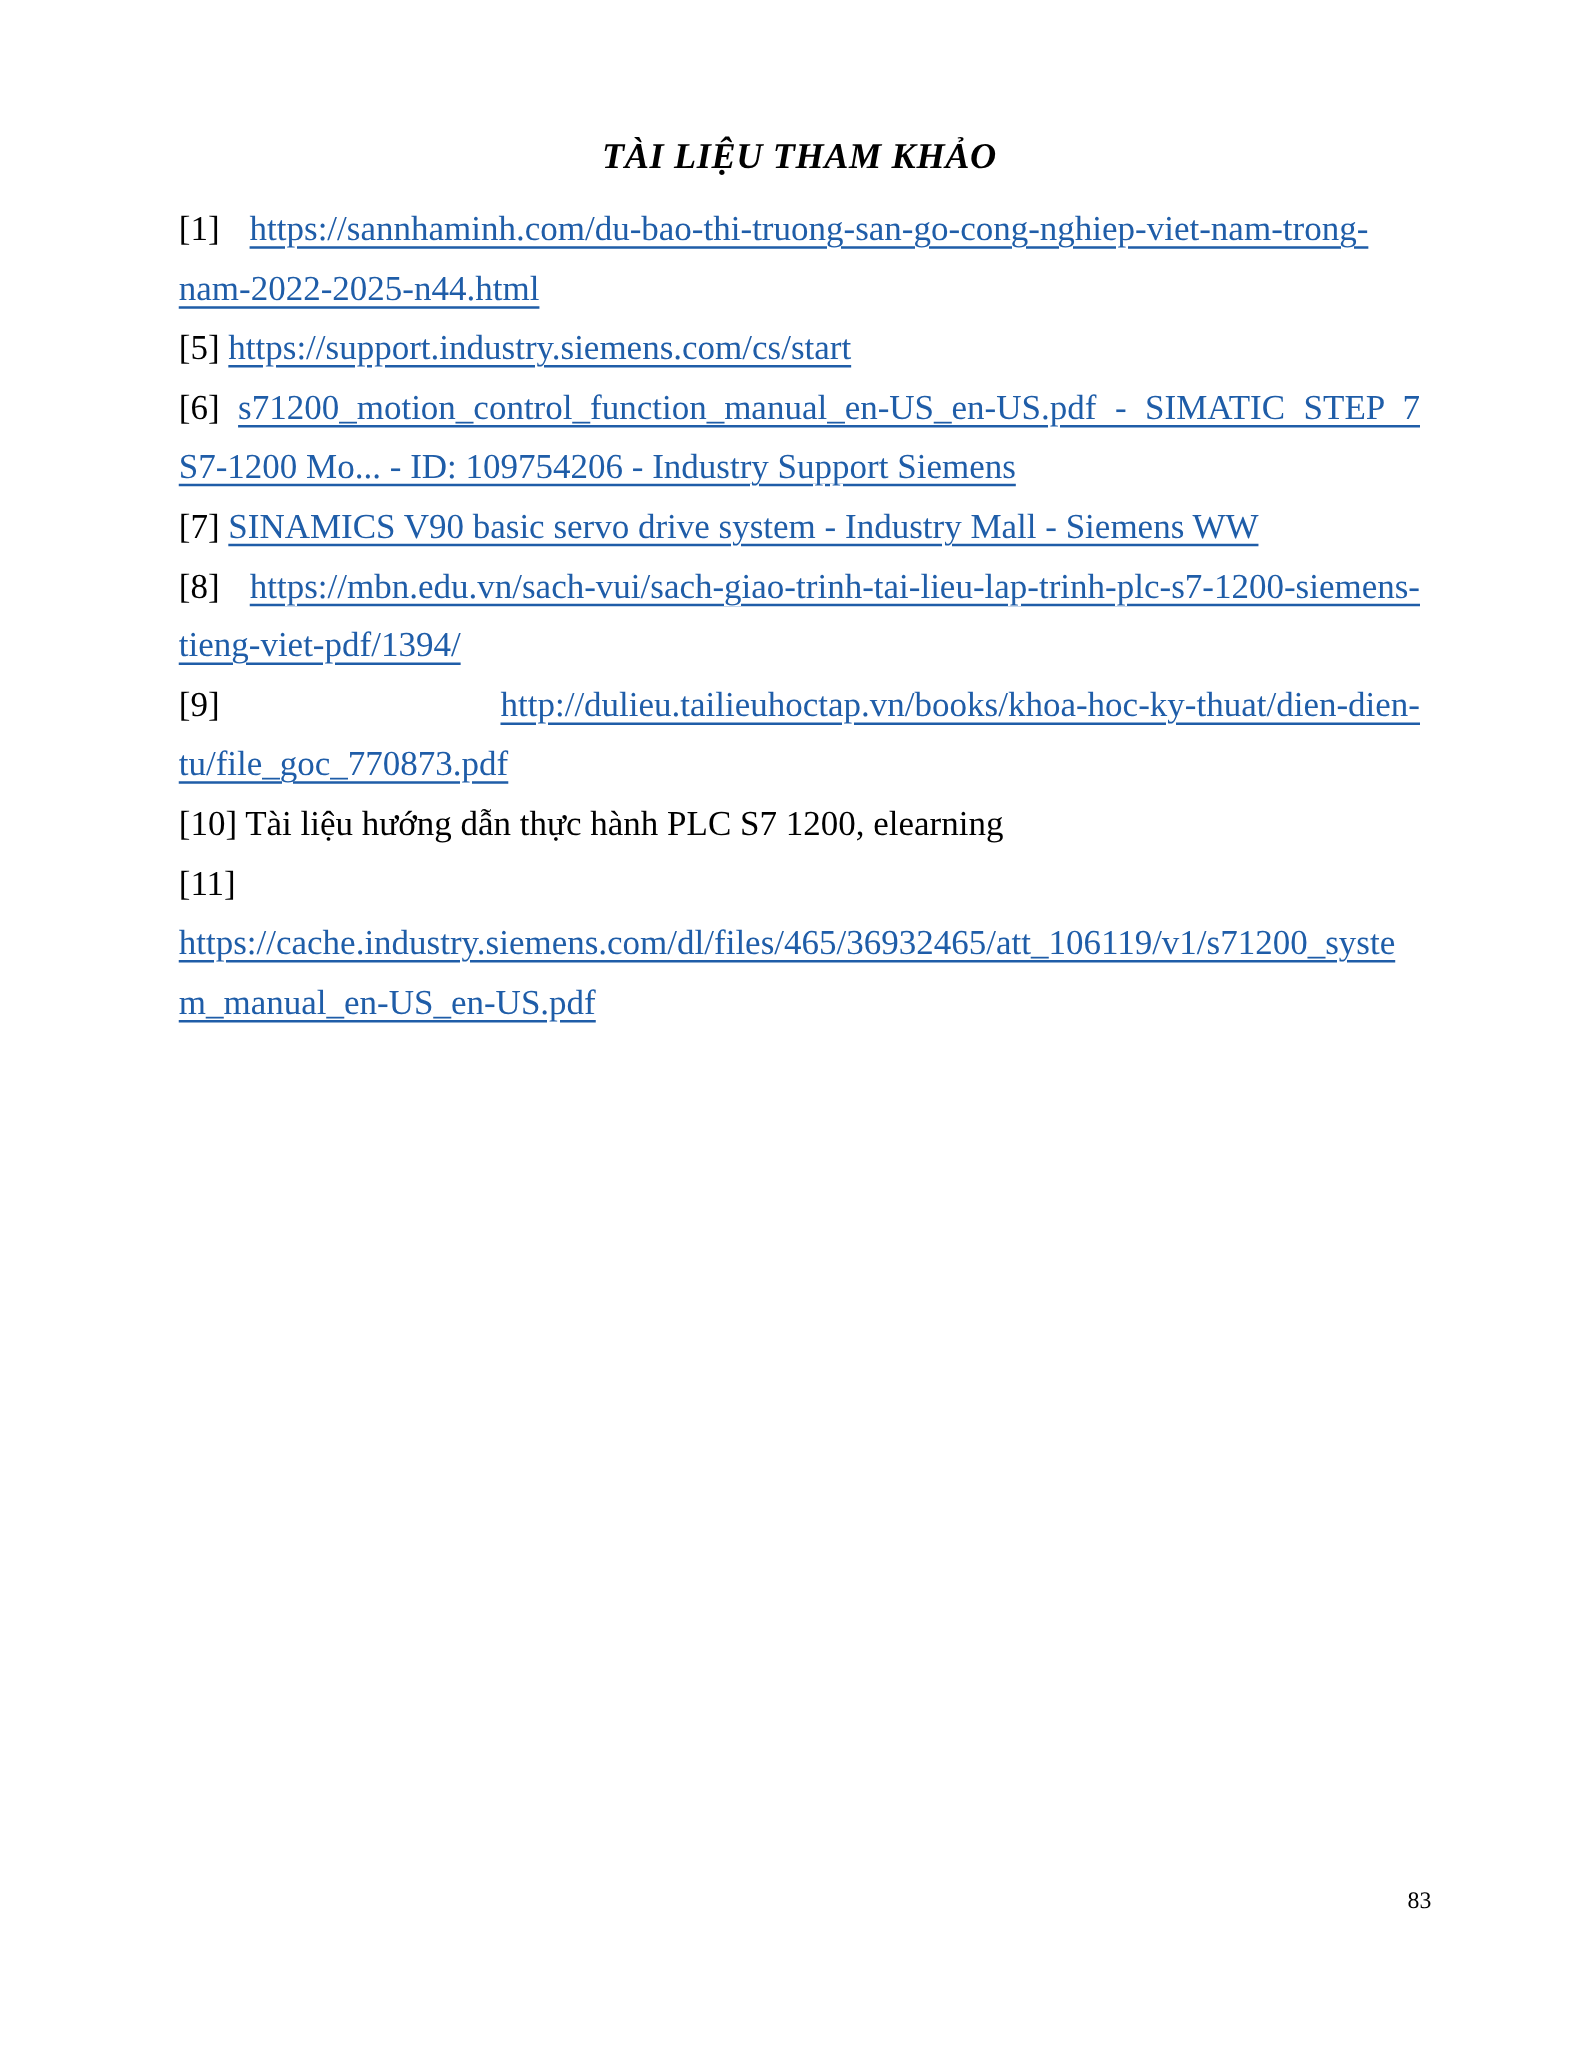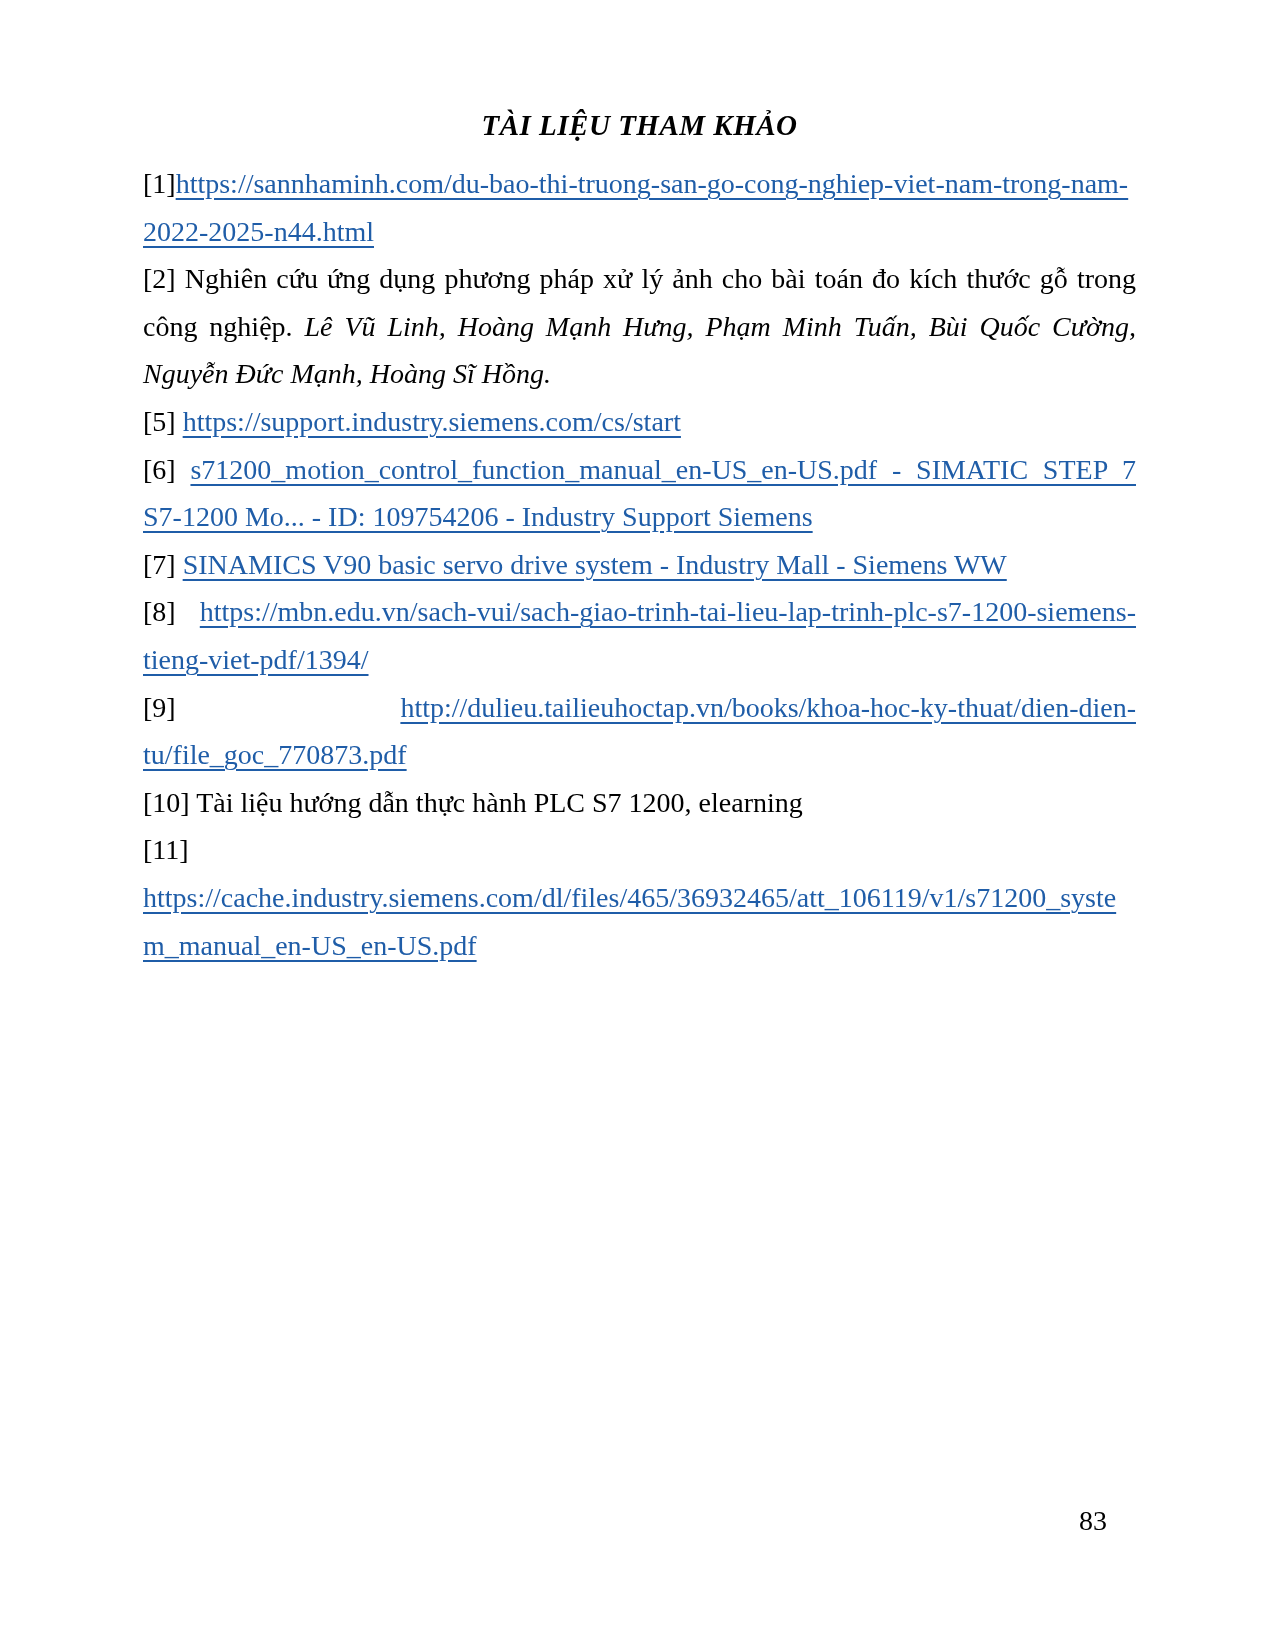--- a/index.html
+++ b/index.html
@@ -40,34 +40,33 @@
   a.ref-link {
     color: #1F5DA8;
     text-decoration: underline;
     text-decoration-thickness: 2px;
     text-underline-offset: 5px;
     cursor: pointer;
   }
   .break-all { word-break: break-all; }
   .page-number {
     position: absolute;
-    left: 1079px;
+    left: 1126px;
     top: 1504px;
-    font-size: 28px;
+    font-size: 19px;
     line-height: 34px;
   }
 </style>
 </head>
 <body>
 
 <div class="content">
   <h1 class="doc-title">TÀI LIỆU THAM KHẢO</h1>
   <div>
-      <p class="ref"><span>[1]</span><a href="#" class="ref-link" style="color: rgb(31, 93, 168);">https://sannhaminh.com/du-bao-thi-truong-san-go-cong-nghiep-viet-nam-trong-nam-2022-2025-n44.html</a></p>
-      <p class="ref"><span>[2] Nghiên cứu ứng dụng phương pháp xử lý ảnh cho bài toán đo kích thước gỗ trong công nghiệp. </span><span class="italic">Lê Vũ Linh, Hoàng Mạnh Hưng, Phạm Minh Tuấn, Bùi Quốc Cường, Nguyễn Đức Mạnh, Hoàng Sĩ Hồng.</span></p>
+      <p class="ref"><span>[1]</span><a href="#" class="ref-link" style="color: rgb(31, 93, 168); margin-left: 24px;">https://sannhaminh.com/du-bao-thi-truong-san-go-cong-nghiep-viet-nam-trong-nam-2022-2025-n44.html</a></p>
       <p class="ref"><span>[5] </span><a href="#" class="ref-link" style="color: rgb(31, 93, 168);">https://support.industry.siemens.com/cs/start</a></p>
       <p class="ref"><span>[6] </span><a href="#" class="ref-link" style="color: rgb(31, 93, 168);">s71200_motion_control_function_manual_en-US_en-US.pdf - SIMATIC STEP 7 S7-1200 Mo... - ID: 109754206 - Industry Support Siemens</a></p>
       <p class="ref"><span>[7] </span><a href="#" class="ref-link" style="color: rgb(31, 93, 168);">SINAMICS V90 basic servo drive system - Industry Mall - Siemens WW</a></p>
       <p class="ref"><span>[8] </span><a href="#" class="ref-link" style="color: rgb(31, 93, 168);">https://mbn.edu.vn/sach-vui/sach-giao-trinh-tai-lieu-lap-trinh-plc-s7-1200-siemens-tieng-viet-pdf/1394/</a></p>
       <p class="ref"><span>[9] </span><a href="#" class="ref-link" style="color: rgb(31, 93, 168);">http://dulieu.tailieuhoctap.vn/books/khoa-hoc-ky-thuat/dien-dien-tu/file_goc_770873.pdf</a></p>
       <p class="ref"><span>[10] Tài liệu hướng dẫn thực hành PLC S7 1200, elearning</span></p>
       <p class="ref"><span>[11]</span><br><a href="#" class="ref-link break-all" style="color: rgb(31, 93, 168);">https://cache.industry.siemens.com/dl/files/465/36932465/att_106119/v1/s71200_system_manual_en-US_en-US.pdf</a></p>
     </div>
 </div>
 

